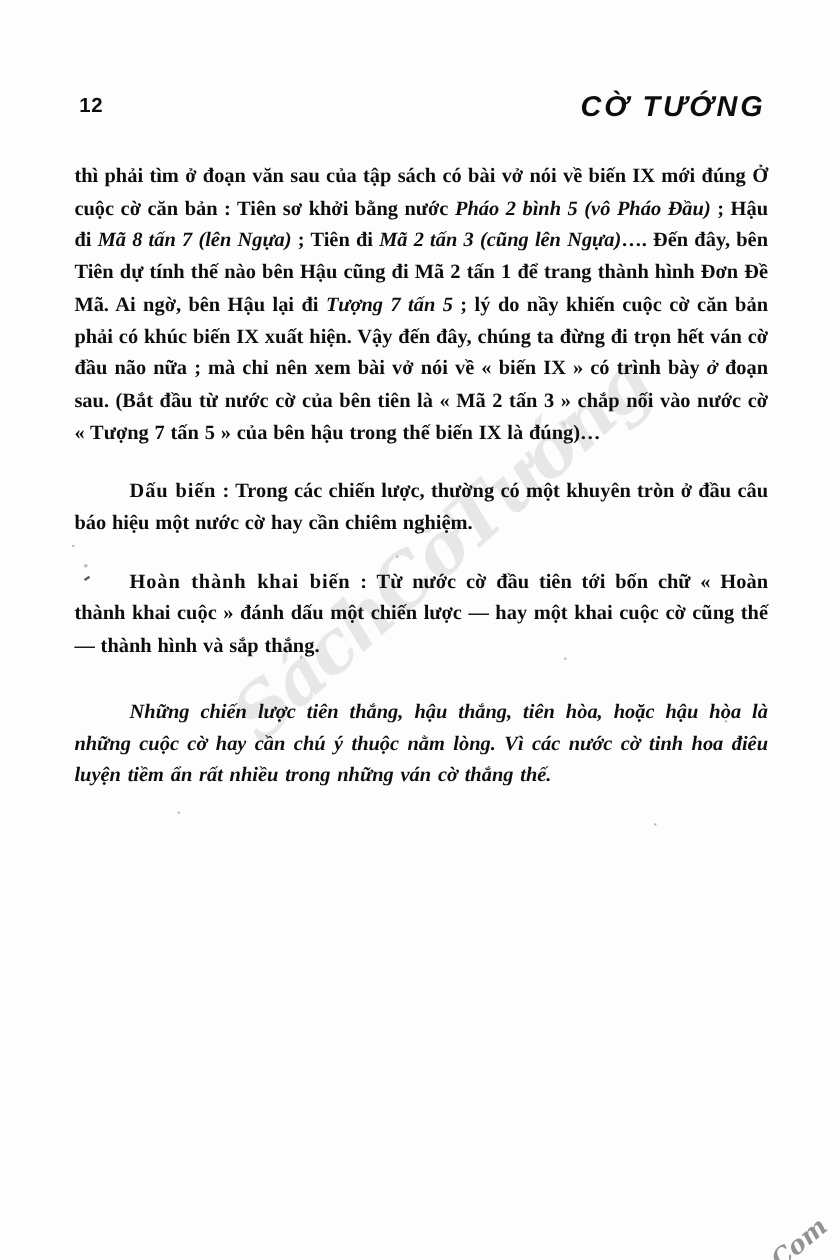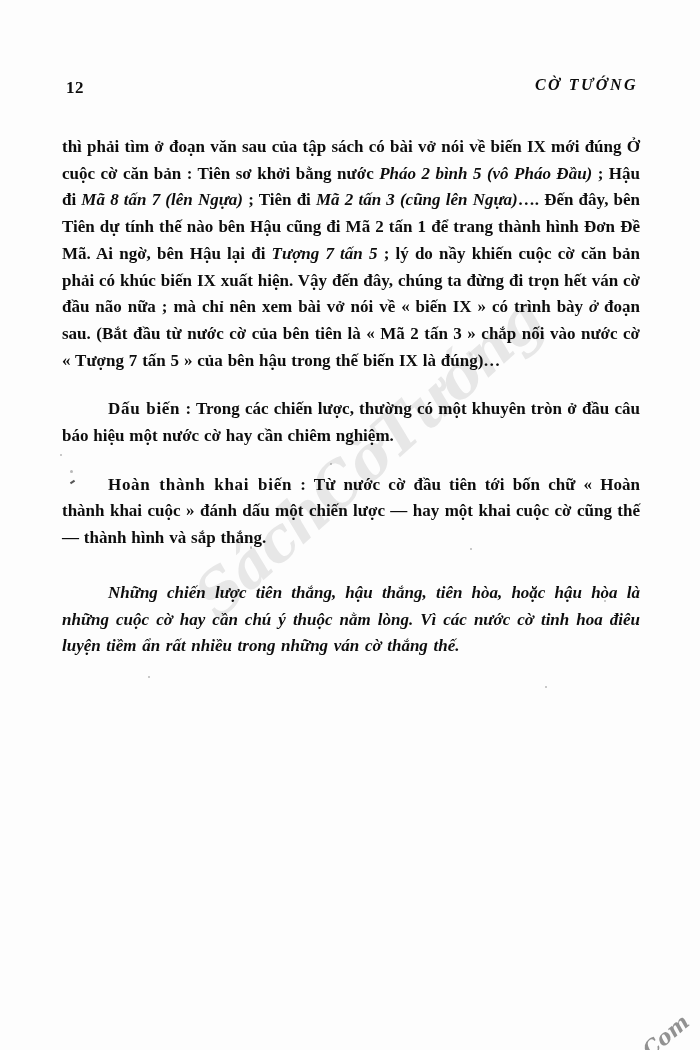--- a/index.html
+++ b/index.html
@@ -70,33 +70,33 @@
     left: 62px;
     right: 62px;
     top: 78px;
     height: 26px;
     z-index: 2;
   }
   .folio {
     position: absolute;
     left: 4px;
     top: 0;
-    font-family: Liberation Serif, serif;
+    font-family: Liberation Sans, sans-serif;
     font-weight: bold;
     font-size: 17px;
     letter-spacing: 0.5px;
   }
   .running-head {
     position: absolute;
     right: 0;
     top: -2px;
-    font-family: Liberation Serif, serif;
+    font-family: Liberation Sans, sans-serif;
     font-weight: bold;
     font-style: italic;
-    font-size: 16px;
+    font-size: 24px;
     letter-spacing: 2.5px;
   }
 
   
   .column {
     position: absolute;
     left: 62px;
     top: 134px;
     width: 578px;
     z-index: 2;

